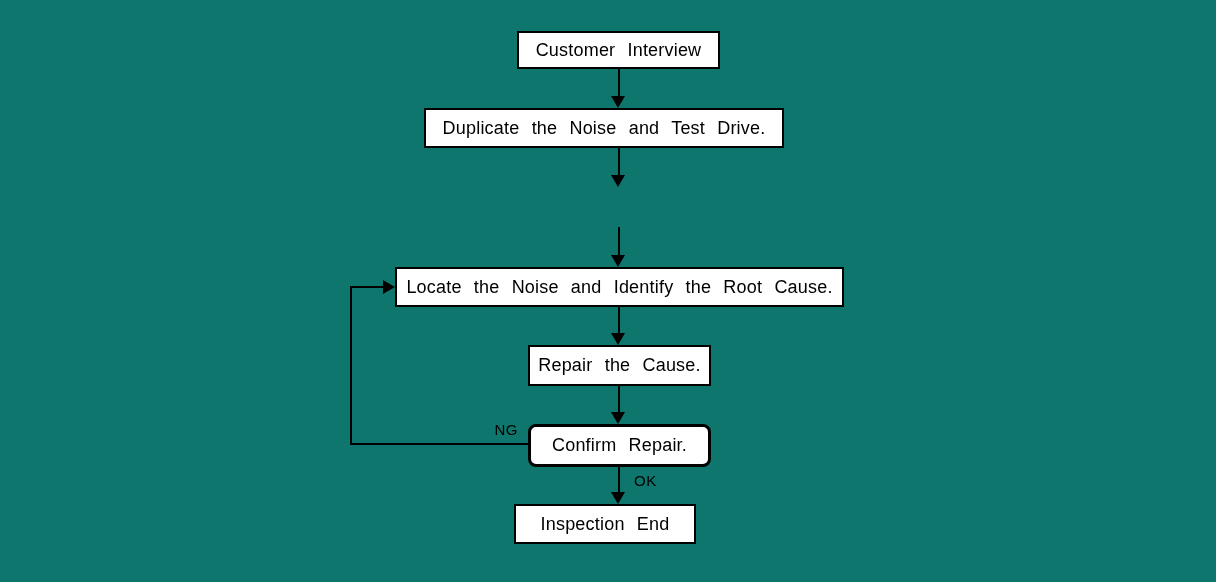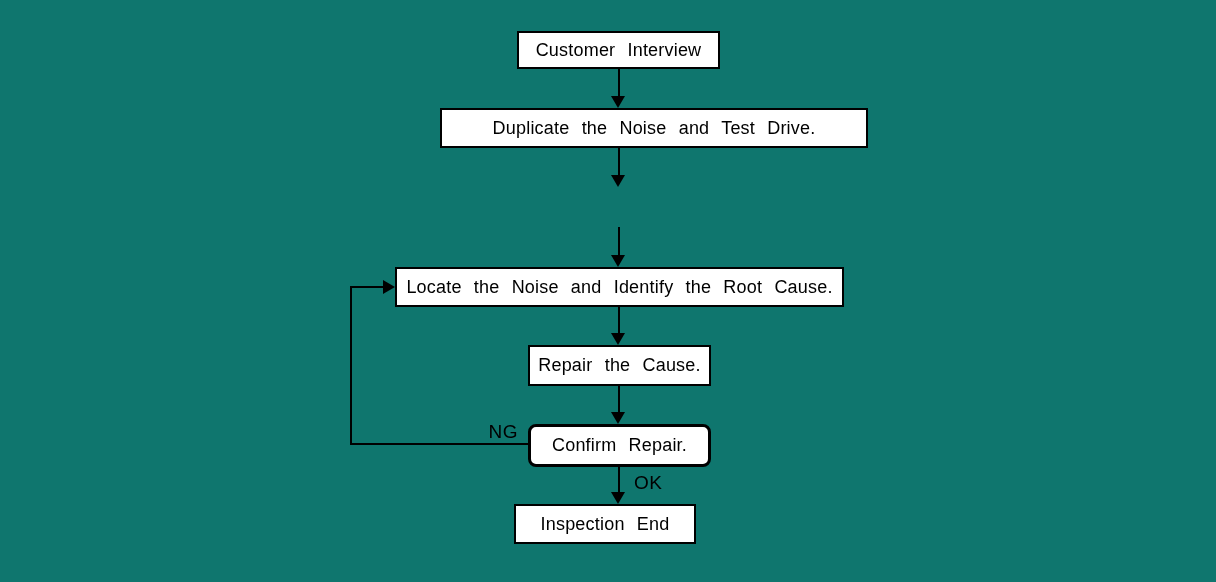--- a/index.html
+++ b/index.html
@@ -35,27 +35,27 @@
     border-top: 12px solid #000000;
   }
   .arrow-right {
     position: absolute; width: 0; height: 0;
     border-top: 7px solid transparent;
     border-bottom: 7px solid transparent;
     border-left: 12px solid #000000;
   }
   .edge-label {
     position: absolute;
-    font-size: 19px;
+    font-size: 15px;
     letter-spacing: 0.5px;
     color: #000000;
   }
   
   #n0 { left: 517px; top: 31px;  width: 203px; height: 38px; }
-  #n1 { left: 440px; top: 108px; width: 428px; height: 40px; }
+  #n1 { left: 424px; top: 108px; width: 360px; height: 40px; }
   #n2 { left: 456px; top: 187px; width: 326px; height: 40px; }
   #n3 { left: 395px; top: 267px; width: 449px; height: 40px; }
   #n4 { left: 528px; top: 345px; width: 183px; height: 41px; }
   #n5 { left: 528px; top: 424px; width: 183px; height: 43px; border-radius: 8px; }
   #n6 { left: 514px; top: 504px; width: 182px; height: 40px; }
 </style>
 </head>
 <body>
 
 <div id="canvas">

